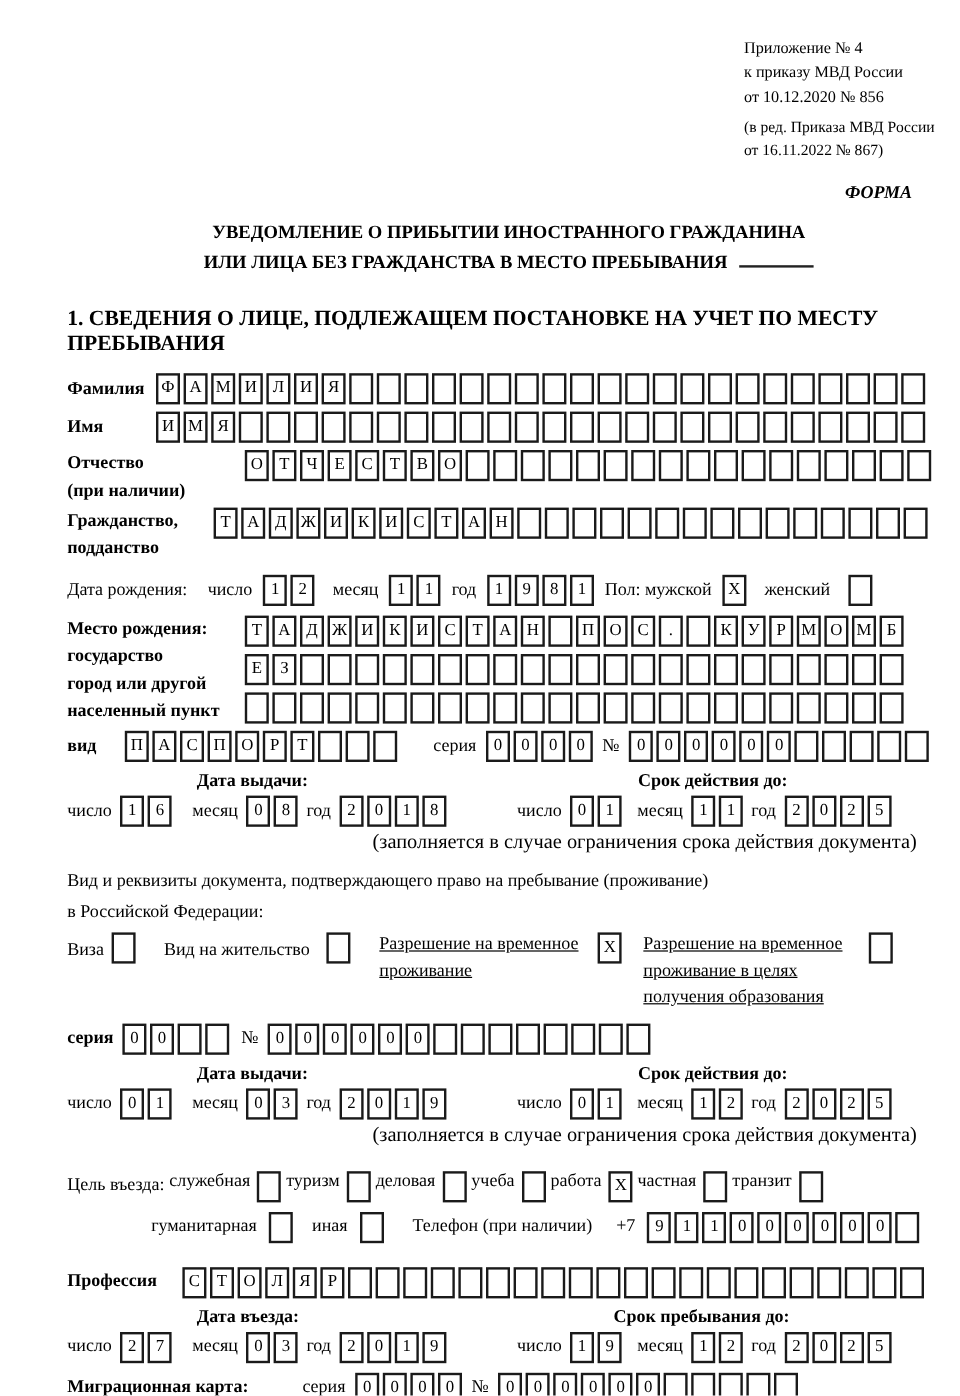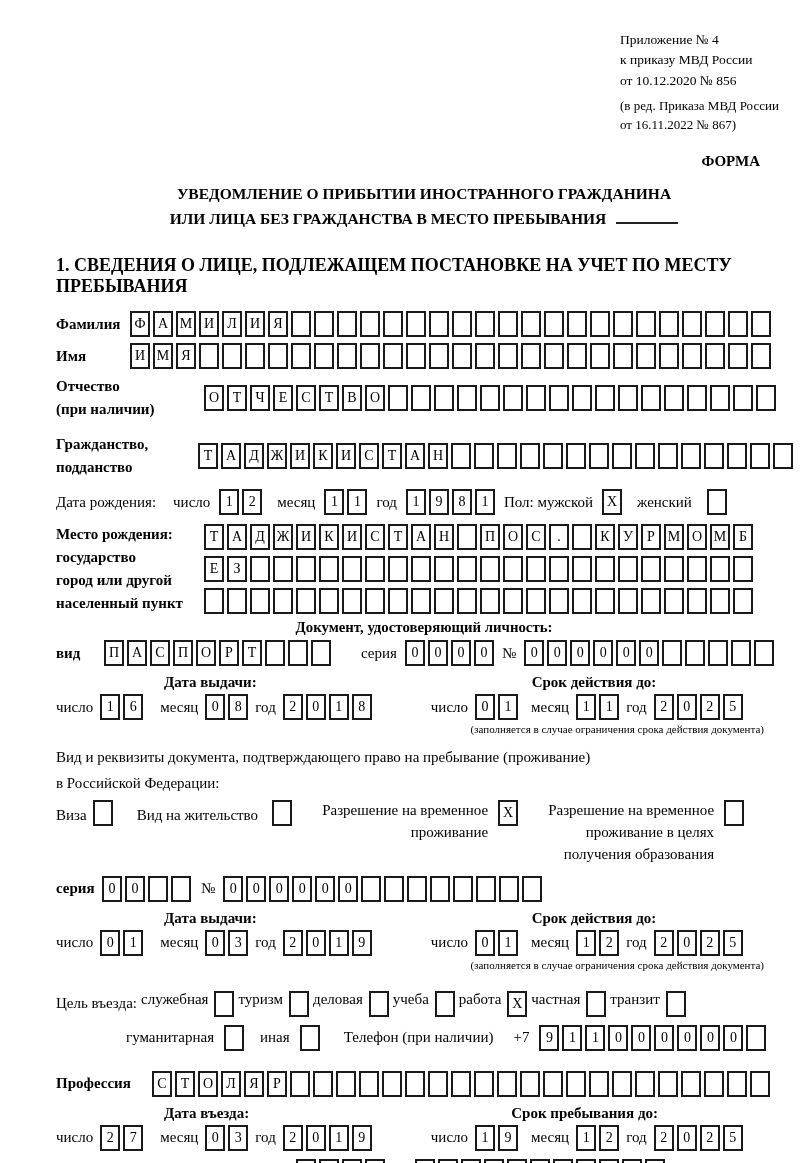--- a/index.html
+++ b/index.html
@@ -2,46 +2,46 @@
 <html><head>
 <meta charset="utf-8">
 <style>
   * { margin:0; padding:0; box-sizing:border-box; }
   html,body { width:800px; background:#ffffff; }
   body { height:1163px; overflow:hidden; color:#000; font-family:"Liberation Serif","DejaVu Serif",serif; font-size:15px; }
   .page { padding:30px 8px 0 56px; }
 
   .hdr { margin-left:564px; width:230px; font-size:13.5px; line-height:1.5; }
   .hdr .sub { margin-top:5px; font-size:13px; }
-  .forma { text-align:right; padding-right:32px; font-weight:bold; margin-top:18px; font-size:15px; }
+  .forma { text-align:right; padding-right:32px; font-weight:bold; margin-top:18px; font-size:15px;font-style:italic; }
 
   .title { text-align:center; font-weight:bold; font-size:15.5px; line-height:1.6; margin-top:12px; }
   .uline { display:inline-block; width:62px; border-bottom:2px solid #222; height:14px; margin-left:10px; }
 
   .sect { font-weight:bold; font-size:18px; margin-top:24px; }
 
   .row { display:flex; align-items:center; margin-top:6px; }
-  .row.top { align-items:center; }
+  .row.top { align-items:flex-start; }
   .lblcol { flex:none; line-height:23px;font-weight:bold; }
   .boxes { display:inline-flex; gap:3px; flex:none; }
   .cell { width:20px; height:26px; border:2px solid #1a1a1a; display:inline-flex; align-items:center; justify-content:center; font-size:14px; flex:none; background:#fff; }
   .stack { display:flex; flex-direction:column; gap:6px; }
 
   .w74 { width:74px; } .w122 { width:122px; } .w126 { width:126px; } .w148 { width:148px; }
   .w96 { width:96px; } .w48 { width:48px; }
   .ml6 { margin-left:6px; } .ml8 { margin-left:8px; } .ml10 { margin-left:10px; }
   .ml14 { margin-left:14px; } .ml18 { margin-left:18px; } .ml24 { margin-left:24px; } .ml30 { margin-left:30px; }
 
   .center-bold { text-align:center; font-weight:bold; margin-top:10px; font-size:14.8px; }
   .dhdr { display:flex; font-weight:bold; margin-top:8px; }
-  .note { font-size:11px; text-align:right; padding-right:28px; margin-top:3px; }
+  .note { font-size:17px; text-align:right; padding-right:28px; margin-top:3px; }
   .intro { margin-top:10px; line-height:1.7; }
 
   .optline { display:flex; align-items:flex-start; margin-top:4px; }
-  .optlbl { text-align:right; line-height:1.45; } 
+  .optlbl { text-align:left; line-height:1.45;text-decoration:underline; } 
   .pair { display:flex; align-items:flex-start; gap:6px; }
 </style>
 </head>
 <body>
 
 <div class="page">
 
   <div class="hdr">
     <div>Приложение № 4</div>
     <div>к приказу МВД России</div>
@@ -158,21 +158,21 @@
         <span class="cell"></span>
         <span class="cell"></span>
         <span class="cell"></span>
         <span class="cell"></span>
         <span class="cell"></span>
         <span class="cell"></span>
         <span class="cell"></span>
       </span>
   </div>
 
-  <div class="row top" style="margin-top:12px;gap:20px;">
+  <div class="row top" style="margin-top:2px;">
     <span class="lblcol w122">
       <span>Гражданство,</span><br>
       <span>подданство</span>
     </span>
     <span class="boxes">
         <span class="cell">Т</span>
         <span class="cell">А</span>
         <span class="cell">Д</span>
         <span class="cell">Ж</span>
         <span class="cell">И</span>
@@ -311,21 +311,20 @@
           <span class="cell"></span>
           <span class="cell"></span>
           <span class="cell"></span>
           <span class="cell"></span>
           <span class="cell"></span>
           <span class="cell"></span>
         </span>
     </span>
   </div>
 
-  <div class="center-bold" style="margin-top:4px;">Документ, удостоверяющий личность:</div>
 
   <div class="row" style="margin-top:4px;">
     <span class="lblcol w48">вид</span>
     <span class="boxes">
         <span class="cell">П</span>
         <span class="cell">А</span>
         <span class="cell">С</span>
         <span class="cell">П</span>
         <span class="cell">О</span>
         <span class="cell">Р</span>

